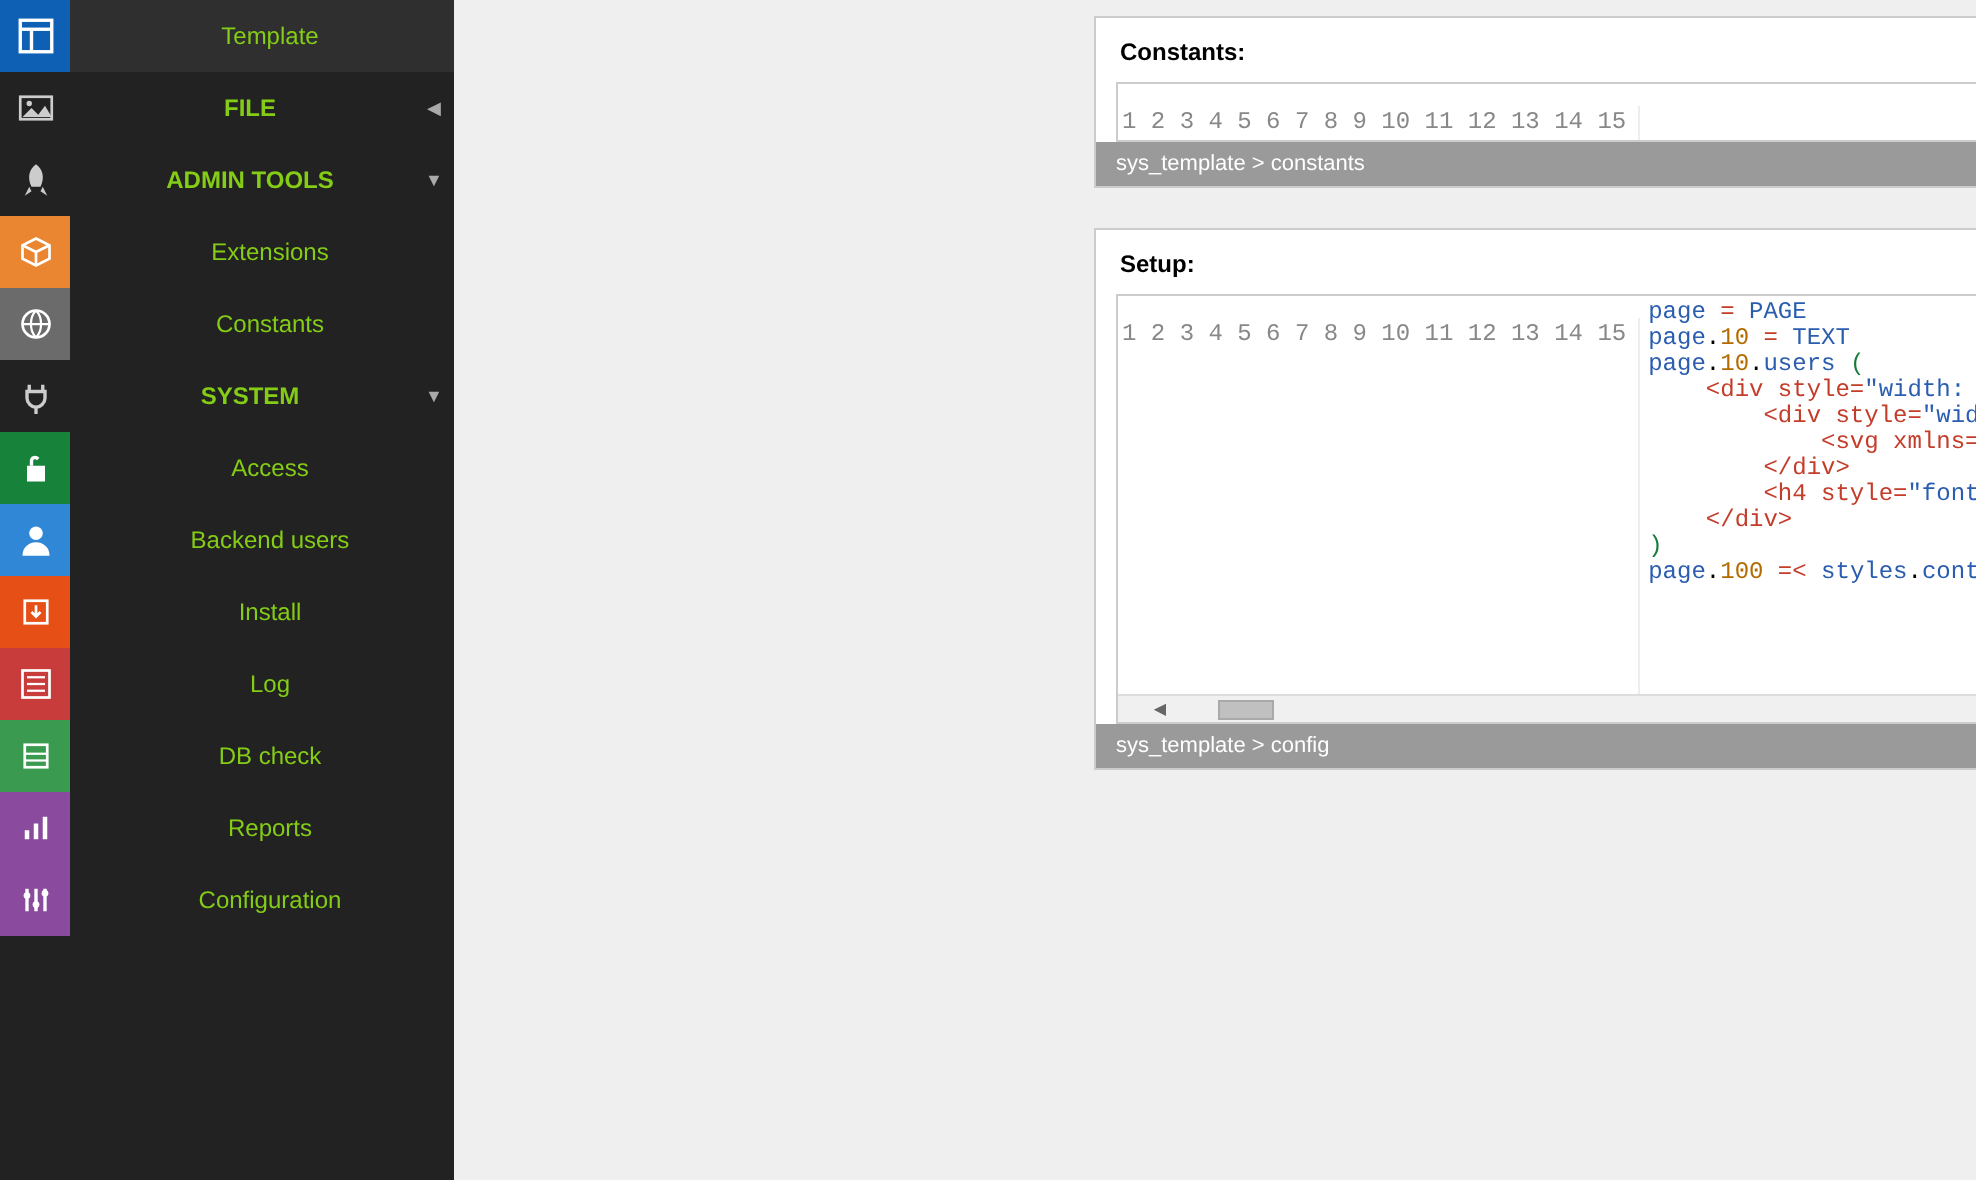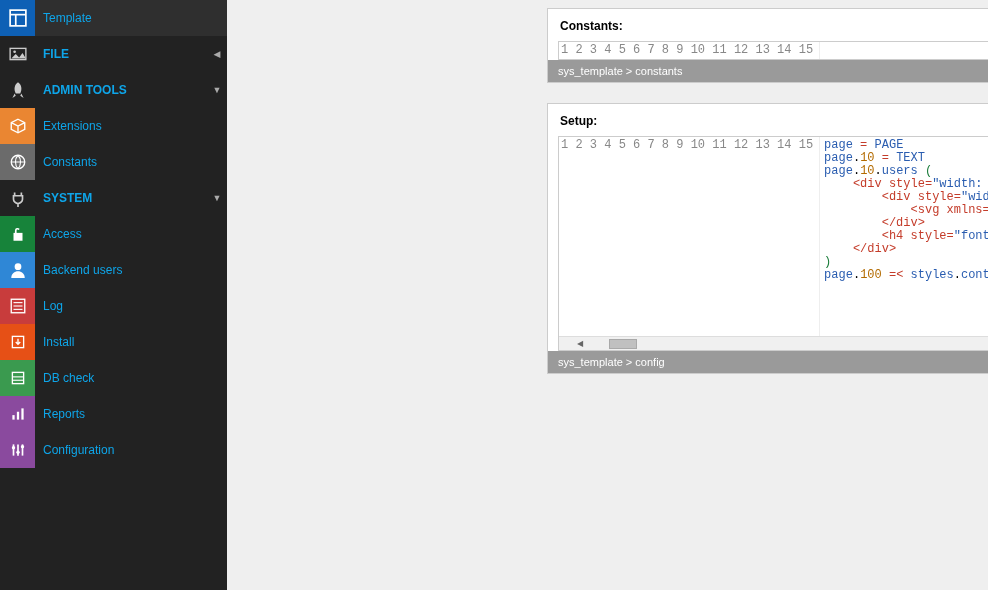--- a/index.html
+++ b/index.html
@@ -4,21 +4,21 @@
 <style>
 * { margin: 0; padding: 0; box-sizing: border-box; }
 body { font-family: Verdana, Arial, sans-serif; font-size: 12px; background: #f5f5f5; overflow: hidden; }
 .app { display: flex; width: 988px; height: 590px; }
 
 
 .sidebar { width: 227px; background: #222222; color: #ddd; flex-shrink: 0; }
 .nav-item { display: flex; align-items: center; height: 36px; cursor: pointer; }
 .nav-item.active { background: #2f2f2f; }
 .nav-item .icon-box { width: 35px; height: 36px; display: flex; align-items: center; justify-content: center; flex-shrink: 0; }
-.nav-item .label { flex: 1; font-size: 12px; color: #0ea5e9; padding-left: 8px; }
+.nav-item .label { flex: 1; font-size: 12px; color: #84cc16; padding-left: 8px; text-align: center; }
 .nav-item.header .label { font-weight: bold; }
 .nav-item .caret { width: 20px; text-align: center; color: #aaa; font-size: 9px; }
 
 .ic-template { background: #0e60b5; }
 .ic-file { background: transparent; }
 .ic-admin { background: transparent; }
 .ic-ext { background: #ea8632; }
 .ic-lang { background: #6b6b6b; }
 .ic-system { background: transparent; }
 .ic-access { background: #17833a; }
@@ -51,21 +51,21 @@
 .k-green { color: #1a7c3a; }
 
 .hscroll { border-top: 1px solid #ddd; height: 14px; background: #f0f0f0; display: flex; align-items: center; }
 .hscroll .thumb { background: #c0c0c0; height: 10px; width: 28px; margin-left: 22px; border: 1px solid #a9a9a9; }
 .hscroll::before, .hscroll::after { content: ""; width: 14px; height: 14px; display: inline-block; }
 .hscroll .arrow { width: 14px; height: 14px; display: flex; align-items: center; justify-content: center; font-size: 8px; color: #666; }
 .hscroll-track { flex: 1; display: flex; align-items: center; }
 
 .bottom-bar { display: flex; justify-content: flex-end; padding: 6px 10px 0 0; font-size: 12px; color: #333; align-items: center; gap: 4px; }
 
-.linecol { white-space: nowrap; }
+.linecol { white-space: nowrap; margin-top: 11px; }
 </style>
 </head>
 <body>
 
 <div class="app">
 
   <div class="sidebar">
 
     <div class="nav-item active">
       <div class="icon-box ic-template">
@@ -144,39 +144,39 @@
       <div class="icon-box ic-users">
         <svg class="icon-svg" viewBox="0 0 16 16">
             <circle cx="8" cy="5" r="3" fill="#fff"></circle>
             <path d="M2 15 C2 11 5 9 8 9 C11 9 14 11 14 15 Z" fill="#fff"></path>
           </svg>
       </div>
       <div class="label">Backend users</div>
     </div>
 
     <div class="nav-item">
+      <div class="icon-box ic-install">
+        <svg class="icon-svg" viewBox="0 0 16 16">
+            <rect x="3" y="3" width="10" height="10" fill="none" stroke="#fff" stroke-width="1.2"></rect>
+            <path d="M8 5 L8 9 M6 8 L8 10 L10 8" fill="none" stroke="#fff" stroke-width="1.2"></path>
+          </svg>
+      </div>
+      <div class="label">Install</div>
+    </div>
+
+    <div class="nav-item">
       <div class="icon-box ic-log">
         <svg class="icon-svg" viewBox="0 0 16 16">
             <rect x="2" y="2" width="12" height="12" fill="none" stroke="#fff" stroke-width="1.2"></rect>
             <line x1="4" y1="5" x2="12" y2="5" stroke="#fff"></line>
             <line x1="4" y1="8" x2="12" y2="8" stroke="#fff"></line>
             <line x1="4" y1="11" x2="12" y2="11" stroke="#fff"></line>
           </svg>
       </div>
       <div class="label">Log</div>
-    </div>
-
-    <div class="nav-item">
-      <div class="icon-box ic-install">
-        <svg class="icon-svg" viewBox="0 0 16 16">
-            <rect x="3" y="3" width="10" height="10" fill="none" stroke="#fff" stroke-width="1.2"></rect>
-            <path d="M8 5 L8 9 M6 8 L8 10 L10 8" fill="none" stroke="#fff" stroke-width="1.2"></path>
-          </svg>
-      </div>
-      <div class="label">Install</div>
     </div>
 
     <div class="nav-item">
       <div class="icon-box ic-dbcheck">
         <svg class="icon-svg" viewBox="0 0 16 16">
             <rect x="3" y="3" width="10" height="10" fill="none" stroke="#fff" stroke-width="1.2"></rect>
             <line x1="3" y1="7" x2="13" y2="7" stroke="#fff"></line>
             <line x1="3" y1="10" x2="13" y2="10" stroke="#fff"></line>
           </svg>
       </div>

